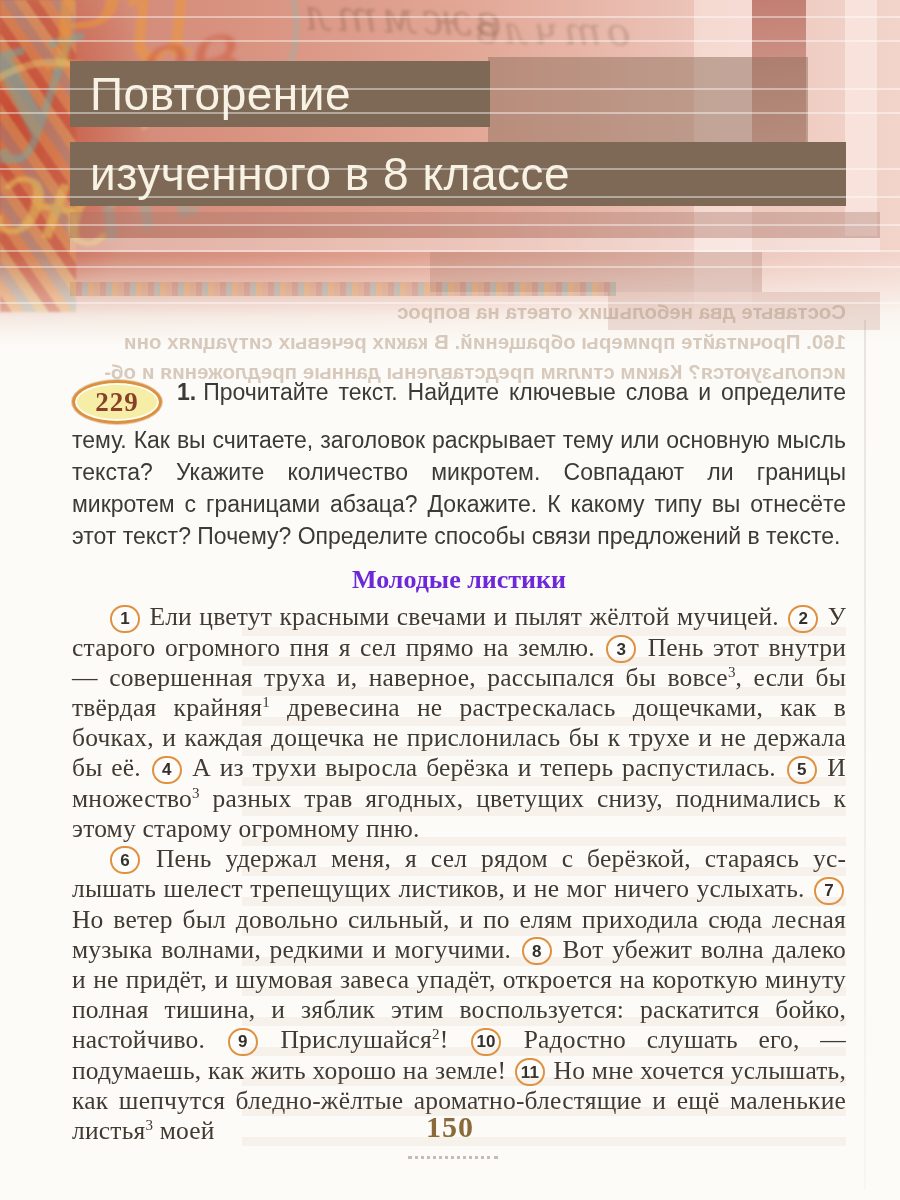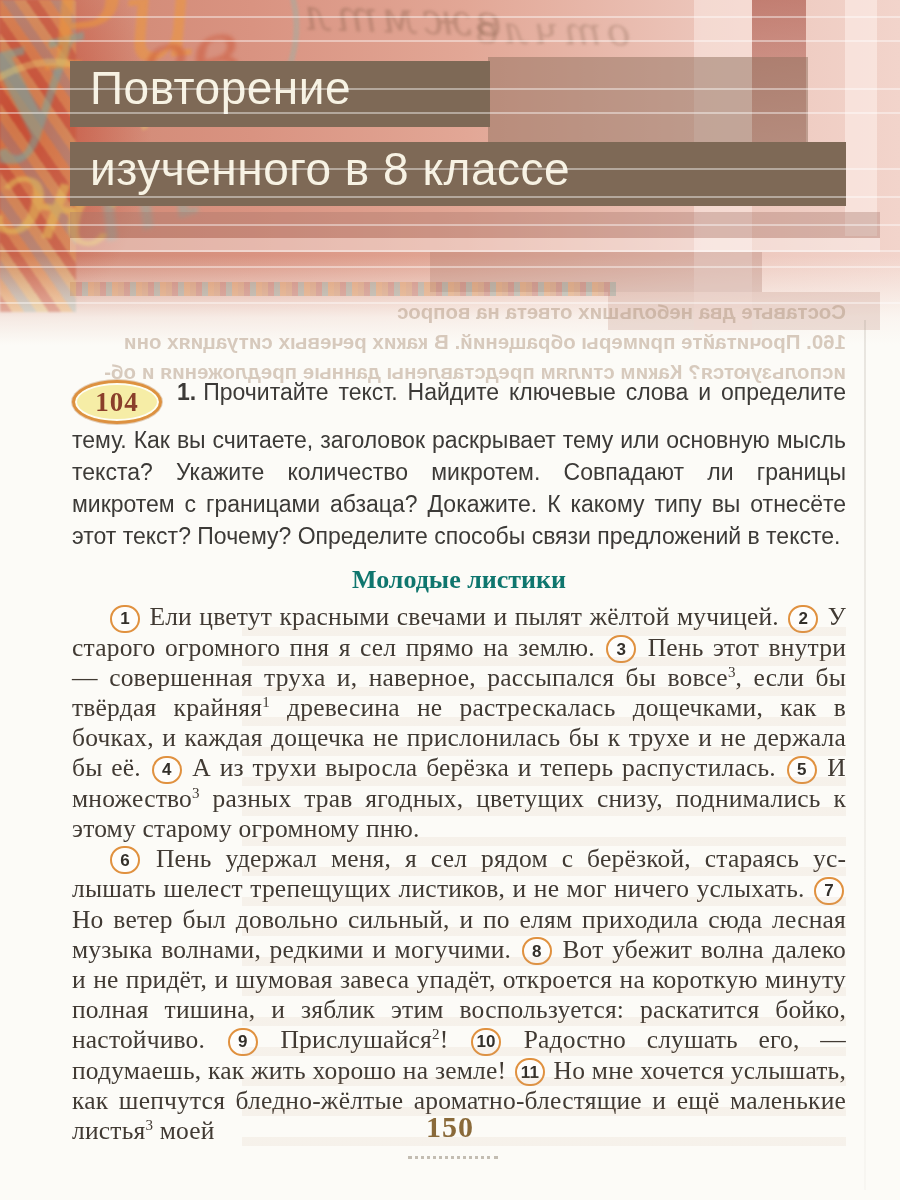--- a/index.html
+++ b/index.html
@@ -60,21 +60,21 @@
   .stripe-2{left:70px;top:238px;width:810px;height:14px;background:rgba(255,255,255,.35);}
   .stripe-3{left:430px;top:252px;width:332px;height:40px;background:rgba(164,116,102,.28);}
   .stripe-4{left:608px;top:292px;width:272px;height:38px;background:rgba(190,140,125,.25);}
   .mosaic{position:absolute;opacity:.55;filter:blur(.6px);pointer-events:none;}
   .mosaic-1{left:70px;top:127px;width:420px;height:14px;background:repeating-linear-gradient(90deg,#c98a55 0 6px,#b4655b 6px 12px,#7fa398 12px 18px,#d9924a 18px 24px,#c5524 24px 26px);}
   .mosaic-2{left:70px;top:282px;width:546px;height:14px;background:repeating-linear-gradient(90deg,#c98a55 0 6px,#b4655b 6px 12px,#7fa398 12px 18px,#d9924a 18px 24px);opacity:.35;}
   .scanline{position:absolute;left:0;width:900px;height:2px;background:rgba(255,255,255,.42);pointer-events:none;}
   .title-bar{
     position:absolute;left:70px;background:var(--header-bar);color:var(--header-title-text);
     font-family:"Liberation Sans",sans-serif;font-size:46px;letter-spacing:.5px;
-    display:flex;align-items:flex-start;padding-left:20px;box-sizing:border-box;
+    display:flex;align-items:center;padding-left:20px;box-sizing:border-box;
   }
   .bar-1{top:61px;width:420px;height:66px;}
   .bar-2{top:142px;width:776px;height:64px;}
 
   
   .bleed{
     position:absolute;left:70px;top:297px;width:776px;
     transform:scaleX(-1);color:#b0967f;opacity:.48;filter:blur(.7px);
     font-family:"Liberation Sans",sans-serif;font-size:20.5px;line-height:30px;font-weight:bold;
   }
@@ -89,21 +89,21 @@
   .badge{
     display:inline-flex;align-items:center;justify-content:center;
     width:84px;height:38px;border-radius:50%;
     background:var(--badge-fill);border:3px solid var(--badge-border);
     box-shadow:inset 0 0 0 2px rgba(255,255,255,.85), 0 0 0 1px rgba(180,120,60,.35);
     color:var(--badge-text);font-weight:bold;font-size:27px;font-family:"Liberation Serif",serif;
     margin-right:15px;vertical-align:-11px;letter-spacing:1px;
   }
   .task-lead{margin-right:7px;}
   .reading-title{
-    margin:13px 0 7px;text-align:center;font-size:26px;font-weight:bold;color:#0f766e;
+    margin:13px 0 7px;text-align:center;font-size:26px;font-weight:bold;color:#6d28d9;
     font-family:"Liberation Serif",serif;
   }
   .reading{position:relative;}
   .reading::before{ 
     content:"";position:absolute;left:22%;right:0;top:4px;bottom:0;pointer-events:none;
     background:repeating-linear-gradient(180deg, transparent 0 21px, rgba(193,156,124,.10) 21px 30px);
   }
   .body-p{
     margin:0;text-indent:36px;font-size:25.5px;line-height:30px;color:var(--body-text);
     text-align:justify;letter-spacing:.2px;
@@ -181,21 +181,21 @@
   </div>
 
   <div class="bleed" id="bleed-lines">
       <div class="bleed-line">Составьте два небольших ответа на вопрос</div>
       <div class="bleed-line">160. Прочитайте примеры обращений. В каких речевых ситуациях они</div>
       <div class="bleed-line">используются? Каким стилям представлены данные предложения и об-</div>
     </div>
 
   <div class="content">
     <p class="task">
-      <span class="badge">104</span><b class="task-lead">1.</b><span>Прочитайте текст. Найдите ключевые слова и определите тему. Как вы считаете, заголовок раскрывает тему или основную мысль текс­та? Укажите количество микротем. Совпадают ли границы микротем с границами абзаца? Докажите. К какому типу вы отнесёте этот текст? Почему? Определите способы связи предложений в тексте.</span>
+      <span class="badge">229</span><b class="task-lead">1.</b><span>Прочитайте текст. Найдите ключевые слова и определите тему. Как вы считаете, заголовок раскрывает тему или основную мысль текс­та? Укажите количество микротем. Совпадают ли границы микротем с границами абзаца? Докажите. К какому типу вы отнесёте этот текст? Почему? Определите способы связи предложений в тексте.</span>
     </p>
     <h2 class="reading-title">Молодые листики</h2>
     <div class="reading" id="reading-paragraphs">
         <p class="body-p"><span class="cnum">1</span> Ели цветут красными свечами и пылят жёлтой мучицей. <span class="cnum">2</span> У старого огромного пня я сел прямо на землю. <span class="cnum">3</span> Пень этот внутри — совершенная труха и, наверное, рассыпался бы во­все<sup>3</sup>, если бы твёрдая крайняя<sup>1</sup> древесина не растрескалась до­щечками, как в бочках, и каждая дощечка не прислонилась бы к трухе и не держала бы её. <span class="cnum">4</span> А из трухи выросла берёзка и те­перь распустилась. <span class="cnum">5</span> И множество<sup>3</sup> разных трав ягодных, цве­тущих снизу, поднимались к этому старому огромному пню.</p>
         <p class="body-p"><span class="cnum">6</span> Пень удержал меня, я сел рядом с берёзкой, стараясь ус­лышать шелест трепещущих листиков, и не мог ничего услы­хать. <span class="cnum">7</span> Но ветер был довольно сильный, и по елям приходила сюда лесная музыка волнами, редкими и могучими. <span class="cnum">8</span> Вот убе­жит волна далеко и не придёт, и шумовая завеса упадёт, откро­ется на короткую минуту полная тишина, и зяблик этим вос­пользуется: раскатится бойко, настойчиво. <span class="cnum">9</span> Прислушайся<sup>2</sup>! <span class="cnum">10</span> Радостно слушать его, — подумаешь, как жить хорошо на земле! <span class="cnum">11</span> Но мне хочется услышать, как шепчутся бледно-жёлтые ароматно-блестящие и ещё маленькие листья<sup>3</sup> моей</p>
       </div>
   </div>
 
   <div class="page-number">150</div>
   <div class="page-number-rule"></div>

